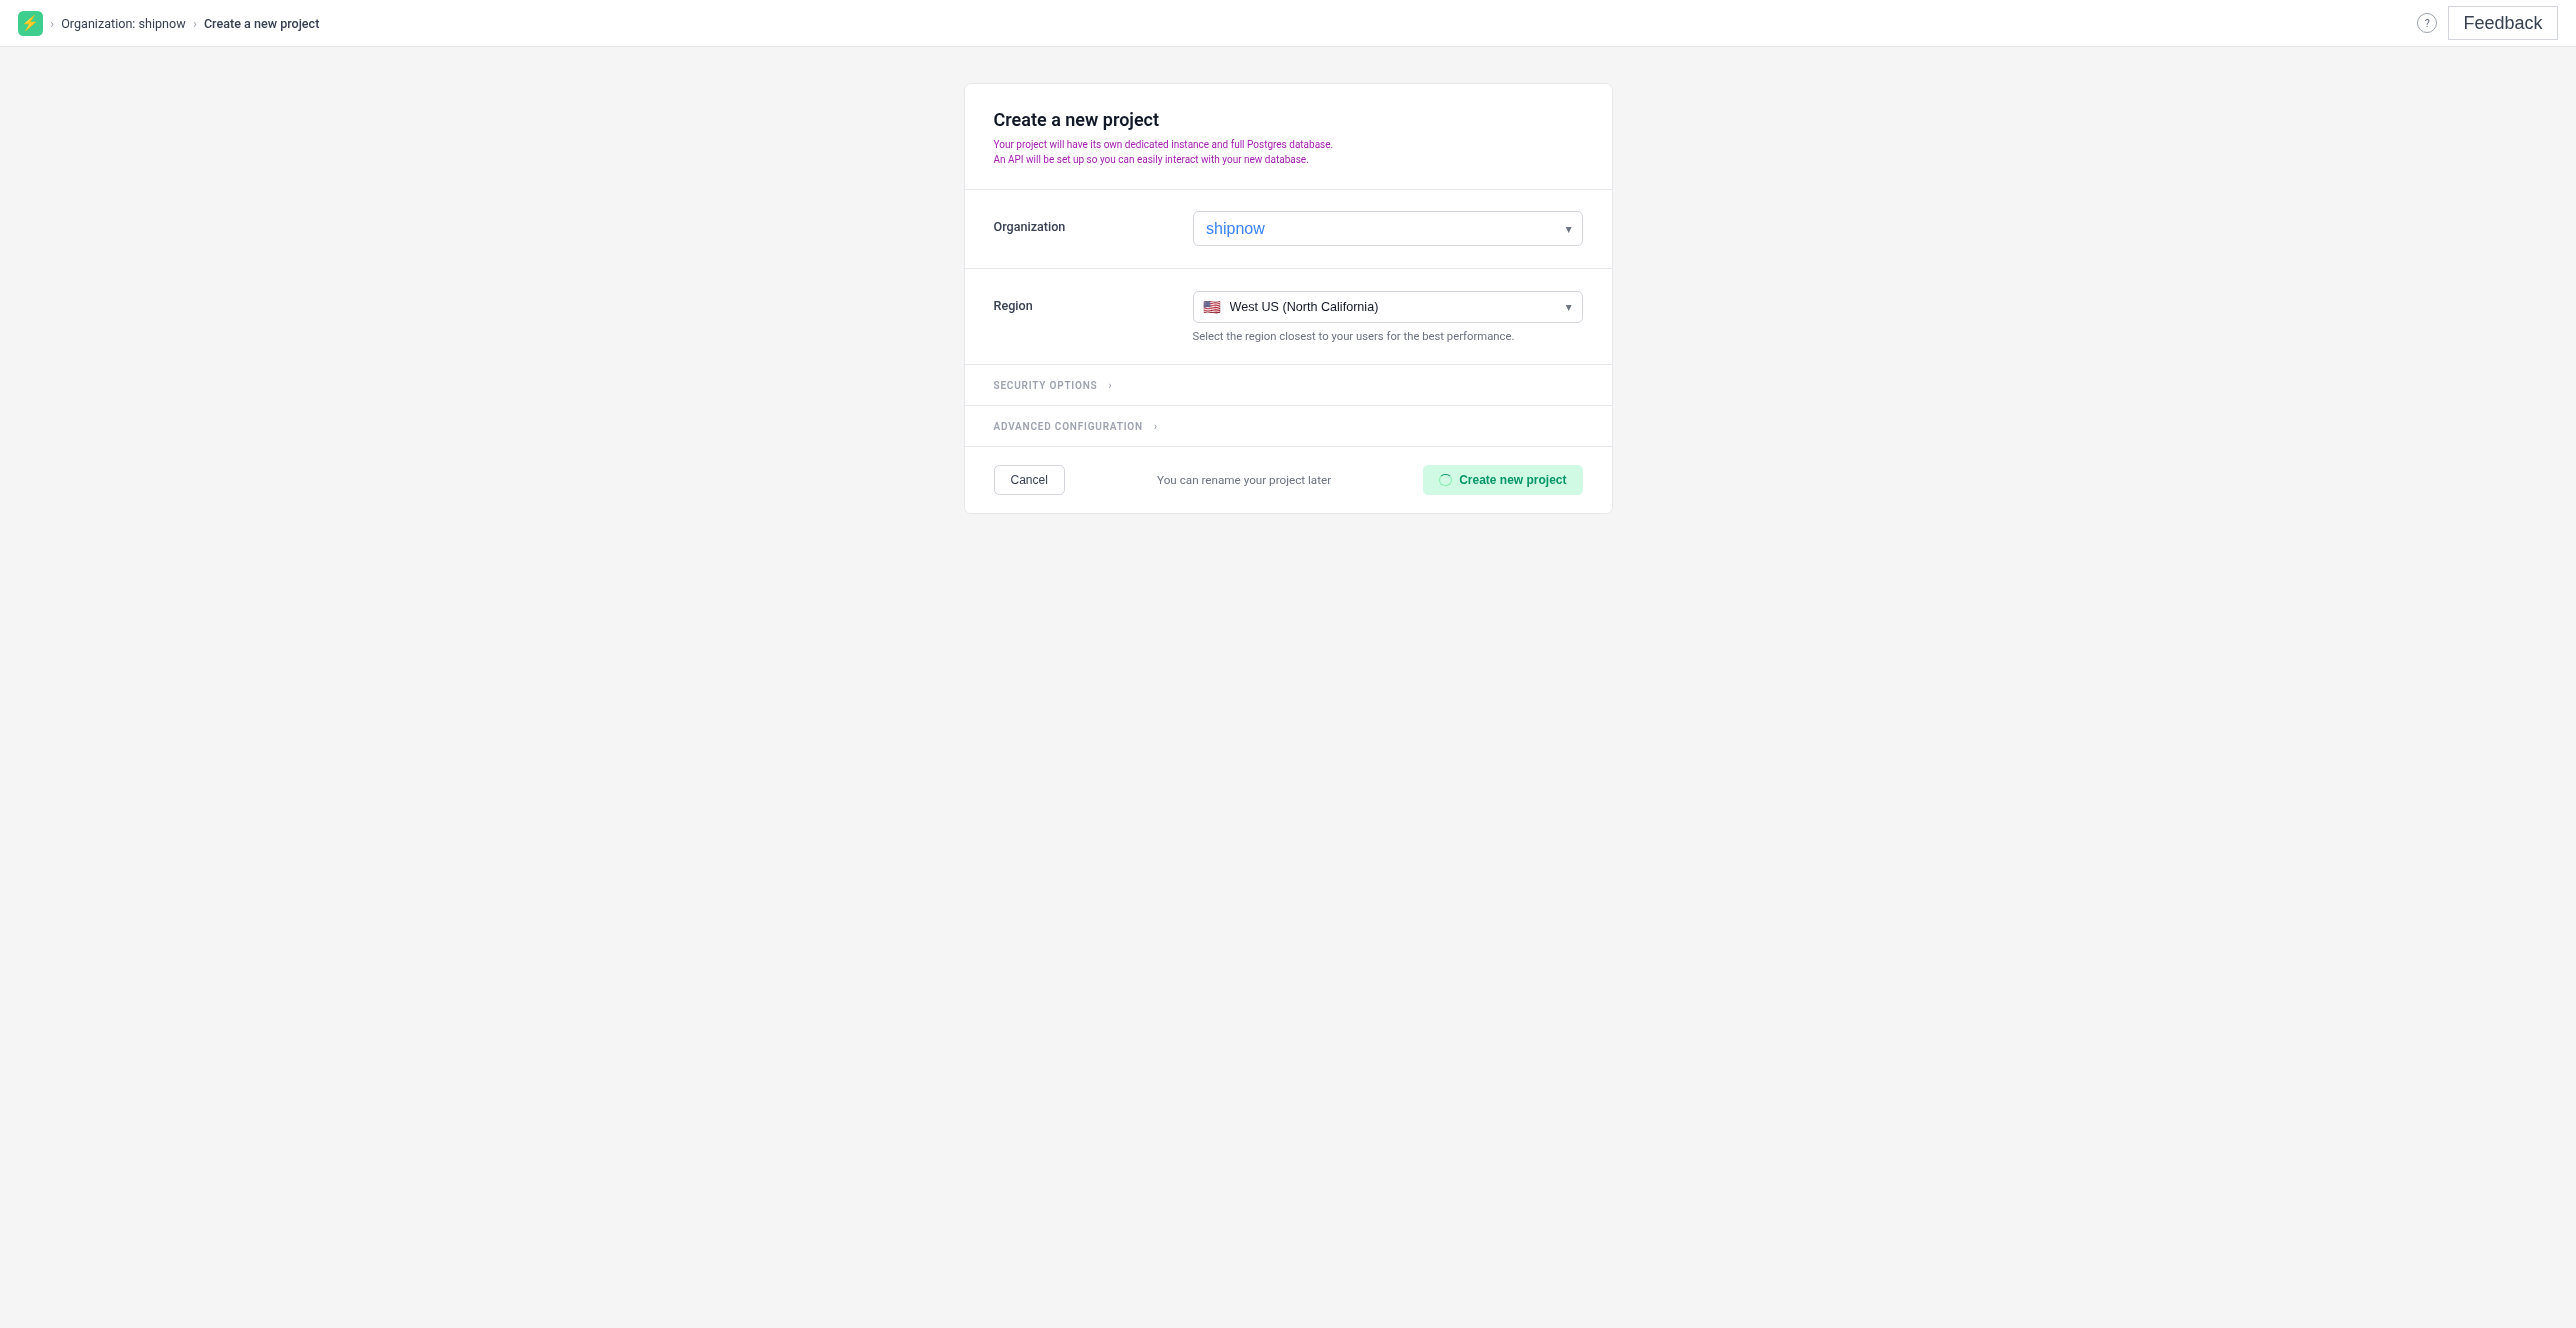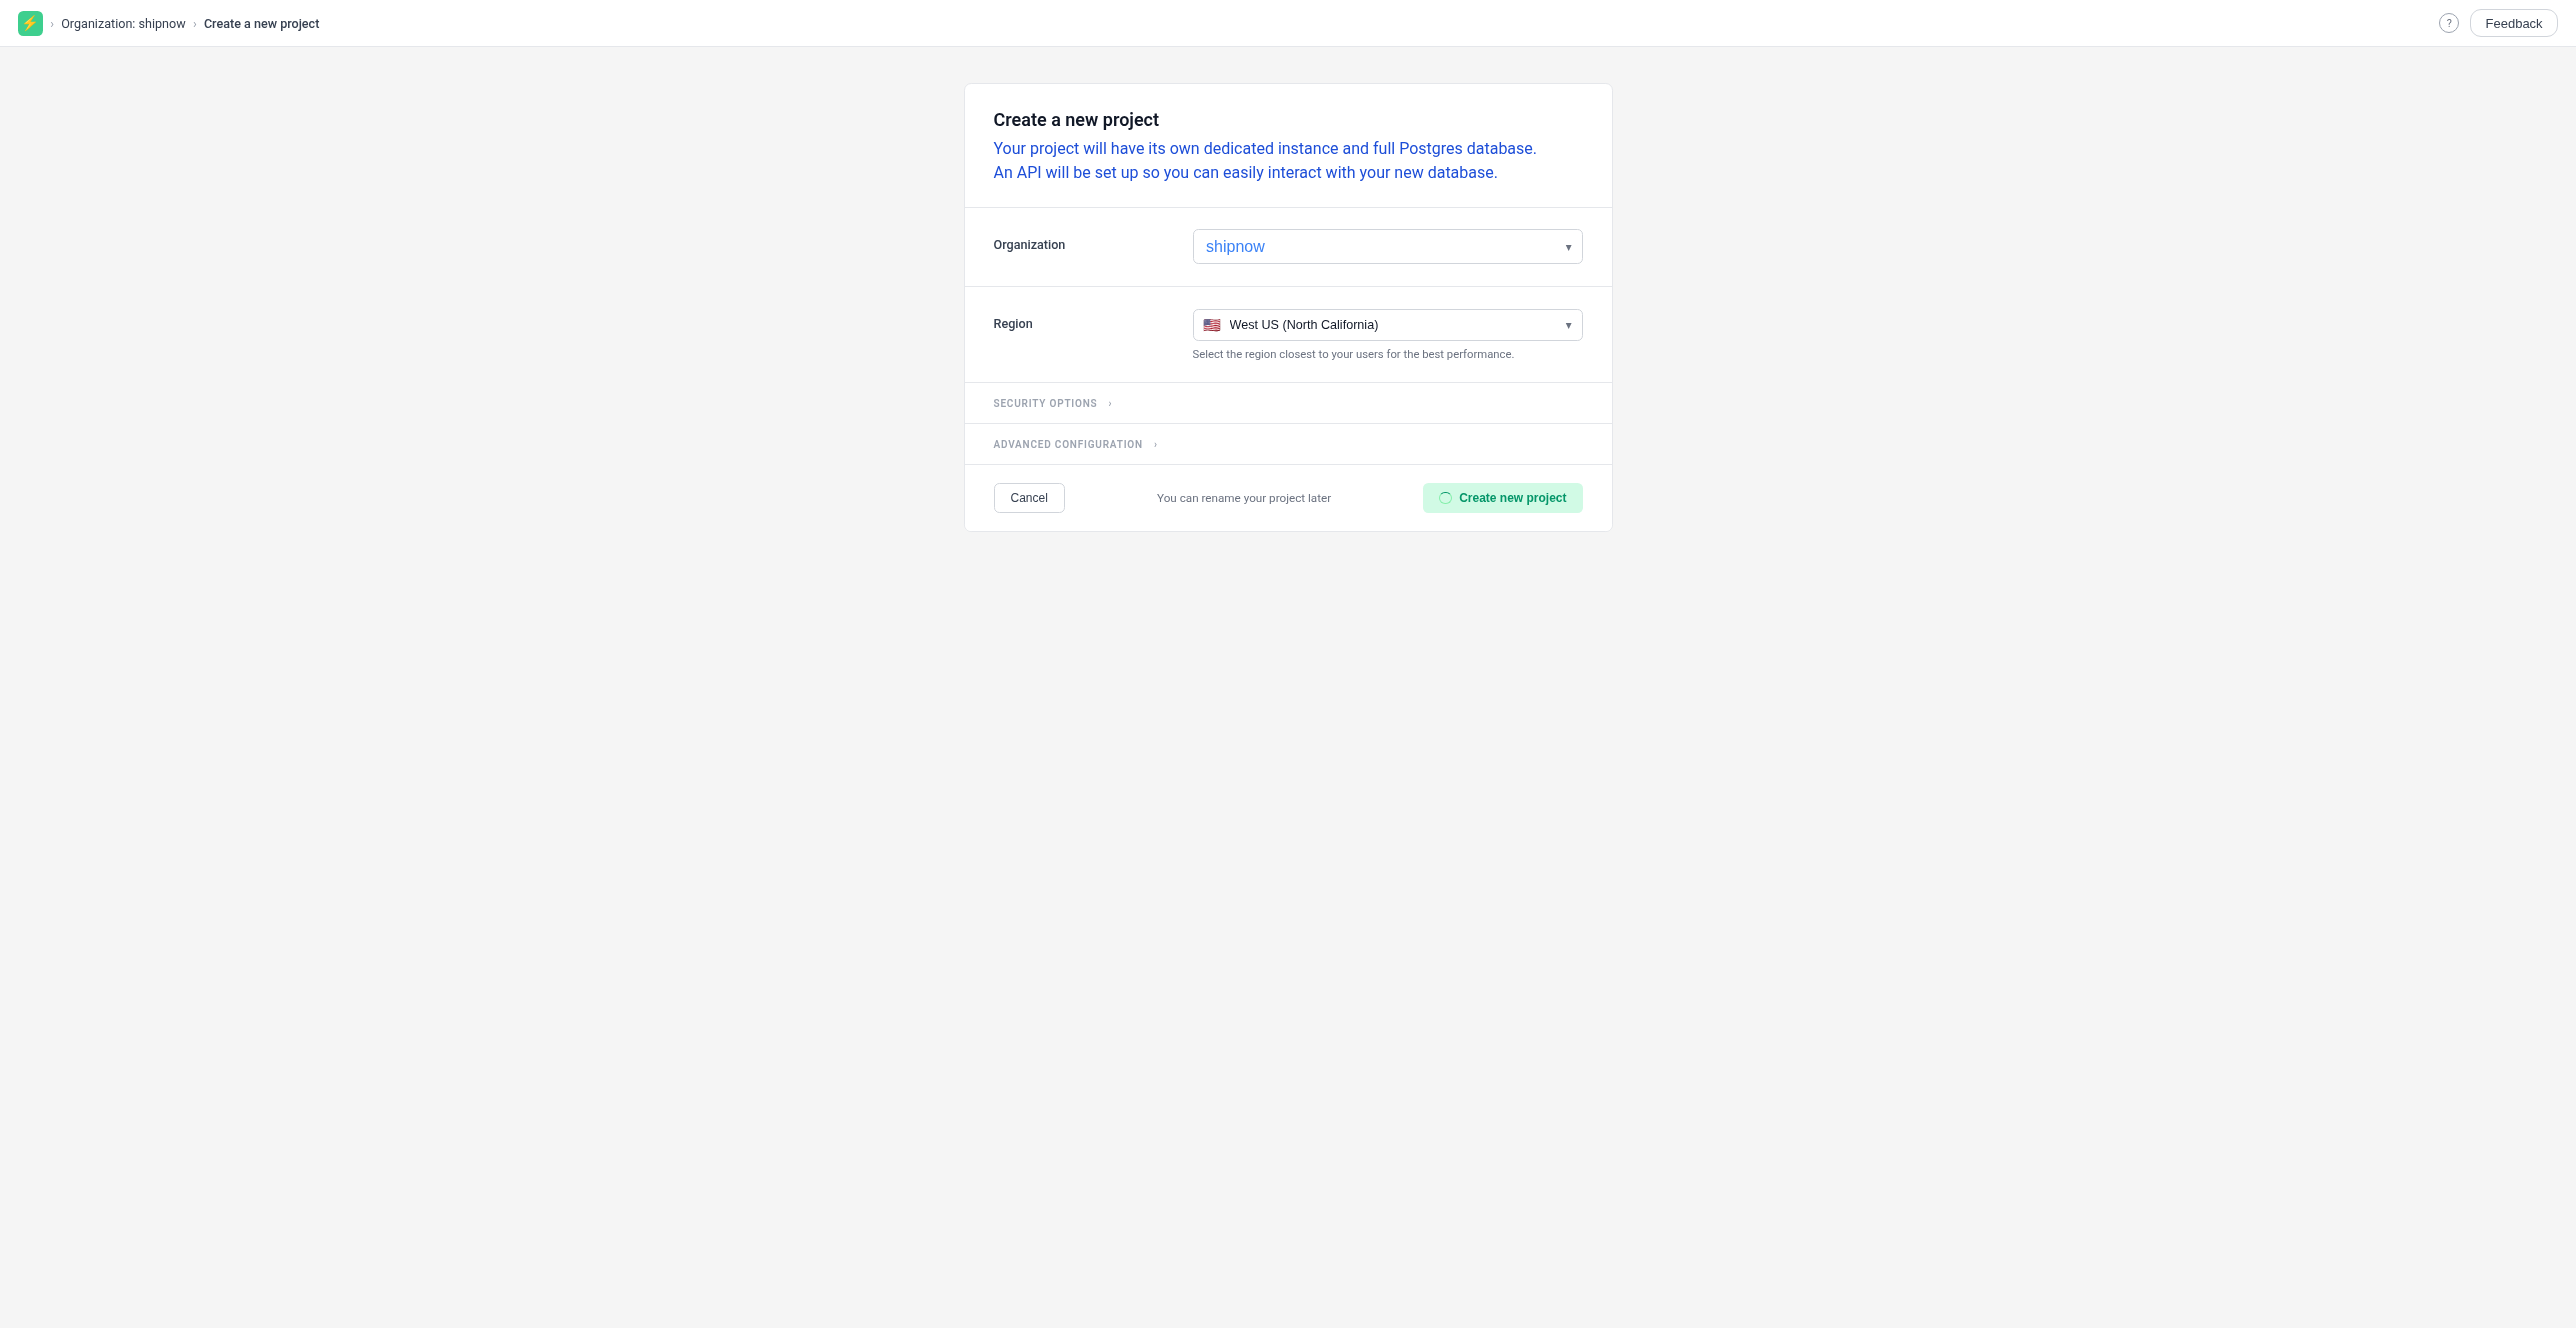--- a/index.html
+++ b/index.html
@@ -74,22 +74,22 @@
       justify-content: center;
       color: #6b7280;
       font-size: 10.8px;
       cursor: pointer;
     }
 
     .topbar-feedback-btn {
       border: 1.4px solid #d1d5db;
       background: #fff;
       padding: 5.4px 14.4px;
-      border-radius: 11px;
-      font-size: 13px;
+      border-radius: 0;
+      font-size: 18px;
       color: #374151;
       cursor: pointer;
       font-weight: 500;
     }
 
     
     .page-content {
       display: flex;
       justify-content: center;
       padding: 36px 18px;
@@ -110,22 +110,22 @@
     }
 
     .card-title {
       font-size: 18px;
       font-weight: 600;
       color: #111827;
       margin-bottom: 7.2px;
     }
 
     .card-description {
-      font-size: 16px;
-      color: #1d4ed8;
+      font-size: 10px;
+      color: #a21caf;
       line-height: 1.5;
     }
 
     
     .form-row {
       display: flex;
       align-items: flex-start;
       padding: 21.6px 29px;
       border-bottom: 0.9px solid #e5e7eb;
       gap: 37px;

